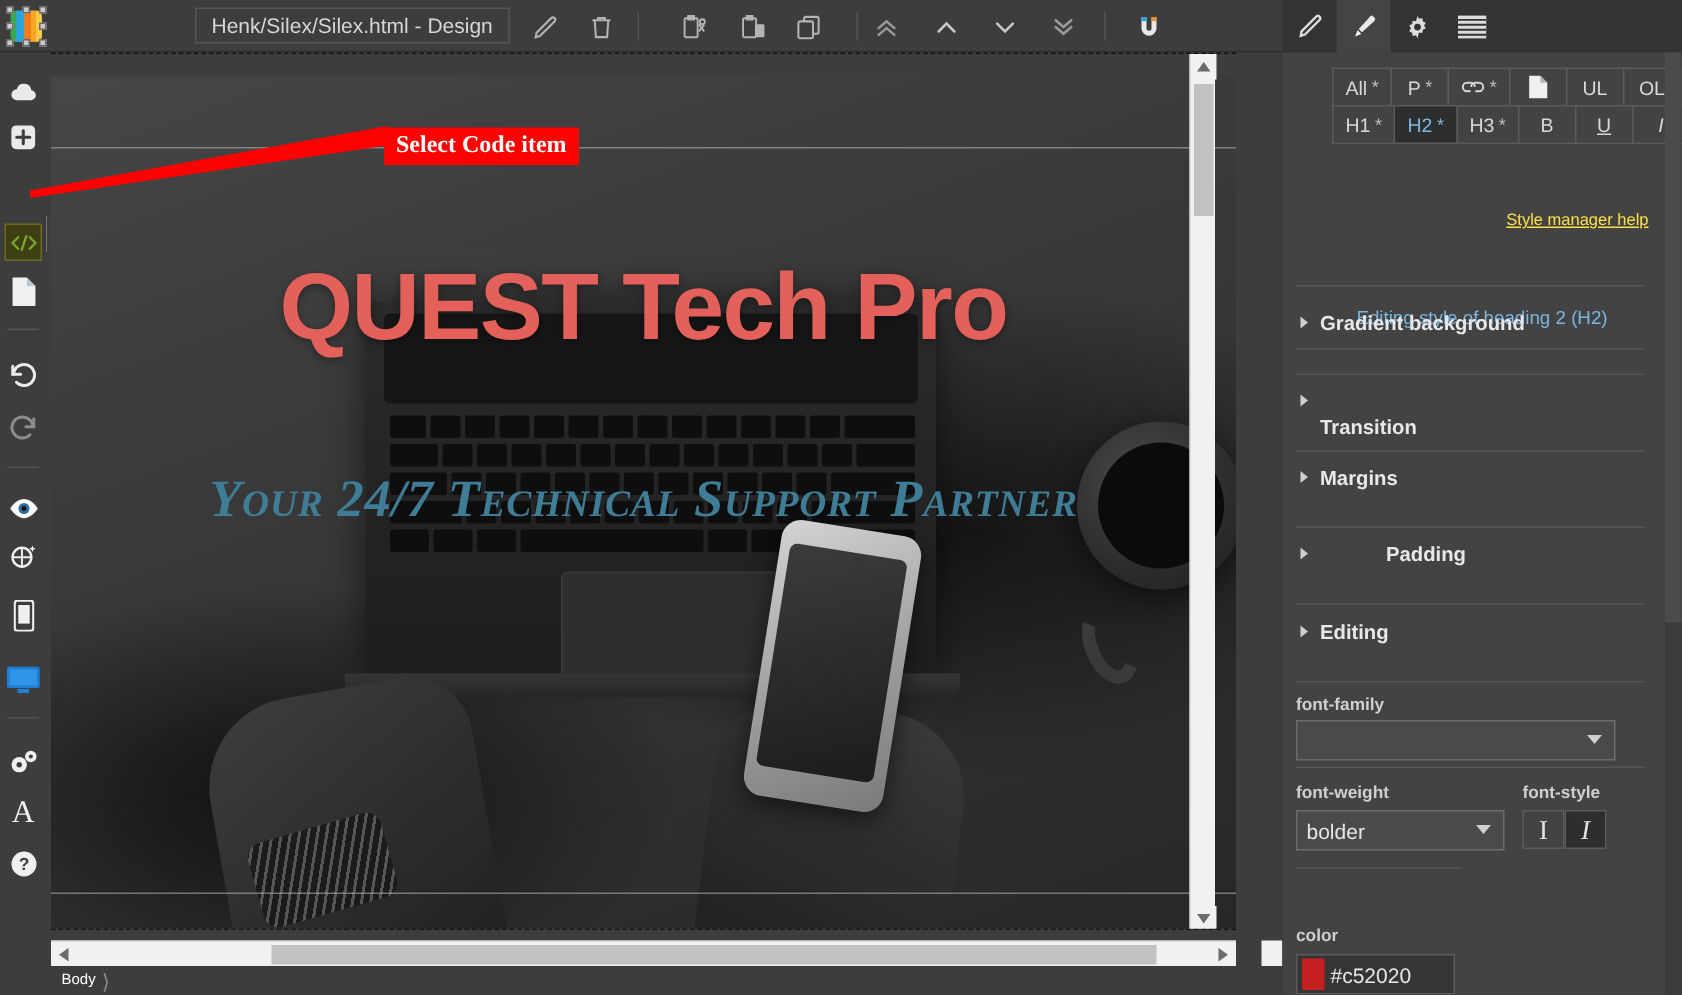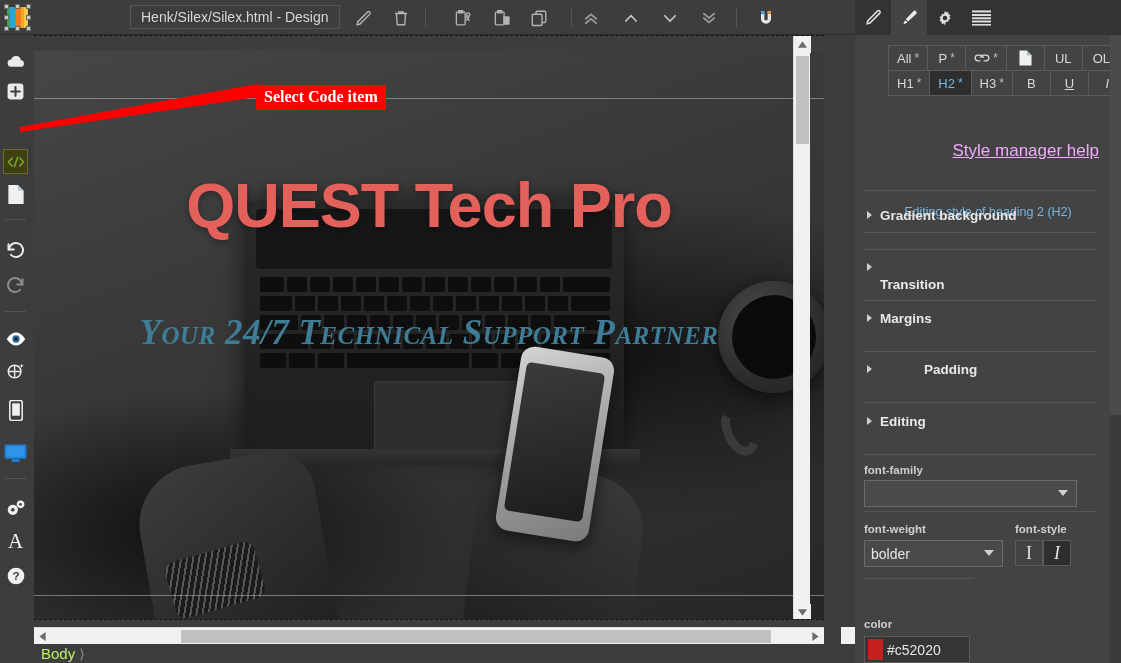--- a/index.html
+++ b/index.html
@@ -243,21 +243,21 @@
   .corner-box {
     position: absolute; right: 0; bottom: 19px; width: 14px; height: 17px;
     background: #f1f1f1;
   }
 
   .breadcrumb {
     position: absolute; left: 10px; bottom: 0px; height: 19px;
     display: flex; align-items: center;
   }
   .crumb {
-    color: #bef264; font-size: 15px; padding-right: 4px;
+    color: #ffffff; font-size: 10px; padding-right: 4px;
   }
   .crumb-sep { color: #8a8a8a; font-size: 14px; }
 
   
   .rpanel {
     position: absolute; left: 855px; top: 0; width: 266px; height: 663px;
     background: #3d3d3d;
   }
   .rtabs { position: absolute; left: 0; top: 0; width: 266px; height: 35px; background: #333; }
   .rtab {
@@ -278,21 +278,21 @@
     font-size: 13px;
     display: flex; align-items: center; justify-content: center;
     margin-right: -1px;
   }
   .sbtn.active { background: #2e2e2e; color: #7ab6e0; }
   .sbtn.u { text-decoration: underline; }
   .sbtn.i { font-style: italic; }
   .sbtn .star { color: #bdbdbd; margin-left: 3px; font-size: 12px; }
   .help-link {
     position: absolute; right: 22px; top: 106px;
-    color: #f0abfc; font-size: 17px; text-decoration: underline;
+    color: #fde047; font-size: 11px; text-decoration: underline;
   }
   .editing-note {
     position: absolute; left: 0; top: 170px; width: 266px;
     text-align: center; color: #7ab6e0; font-size: 12.5px;
   }
   .hline {
     position: absolute; left: 9px; width: 232px; height: 1px; background: #565656;
   }
   .acc {
     position: absolute; left: 25px; color: #e8e8e8;

